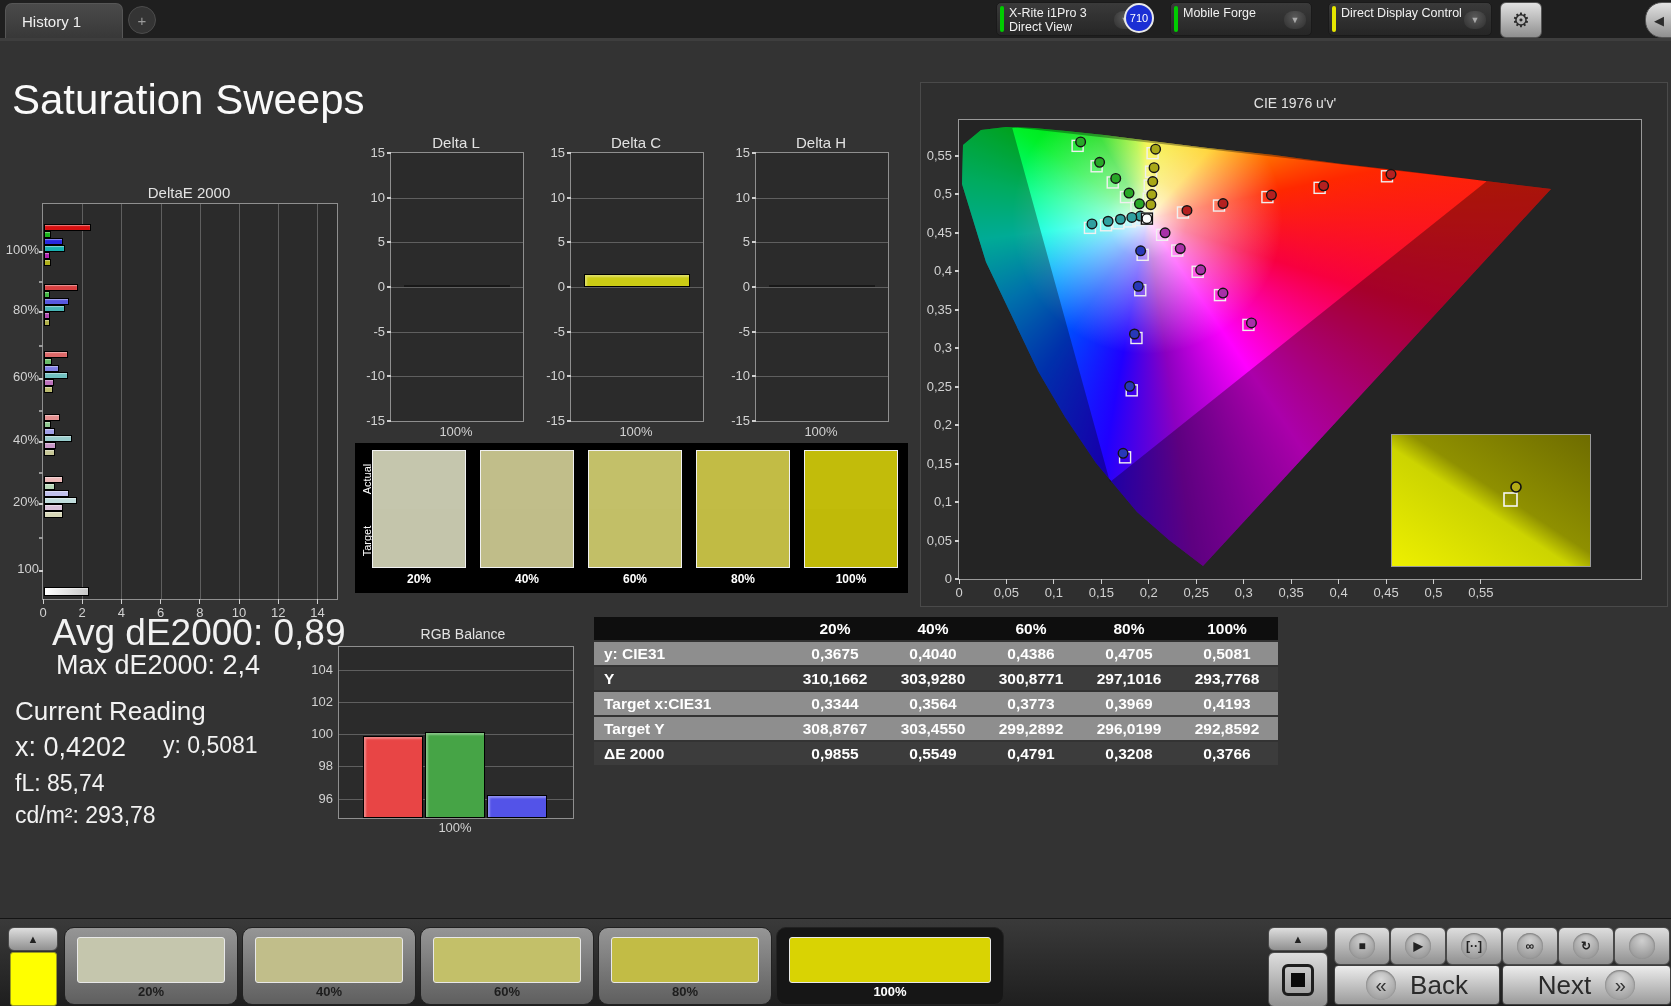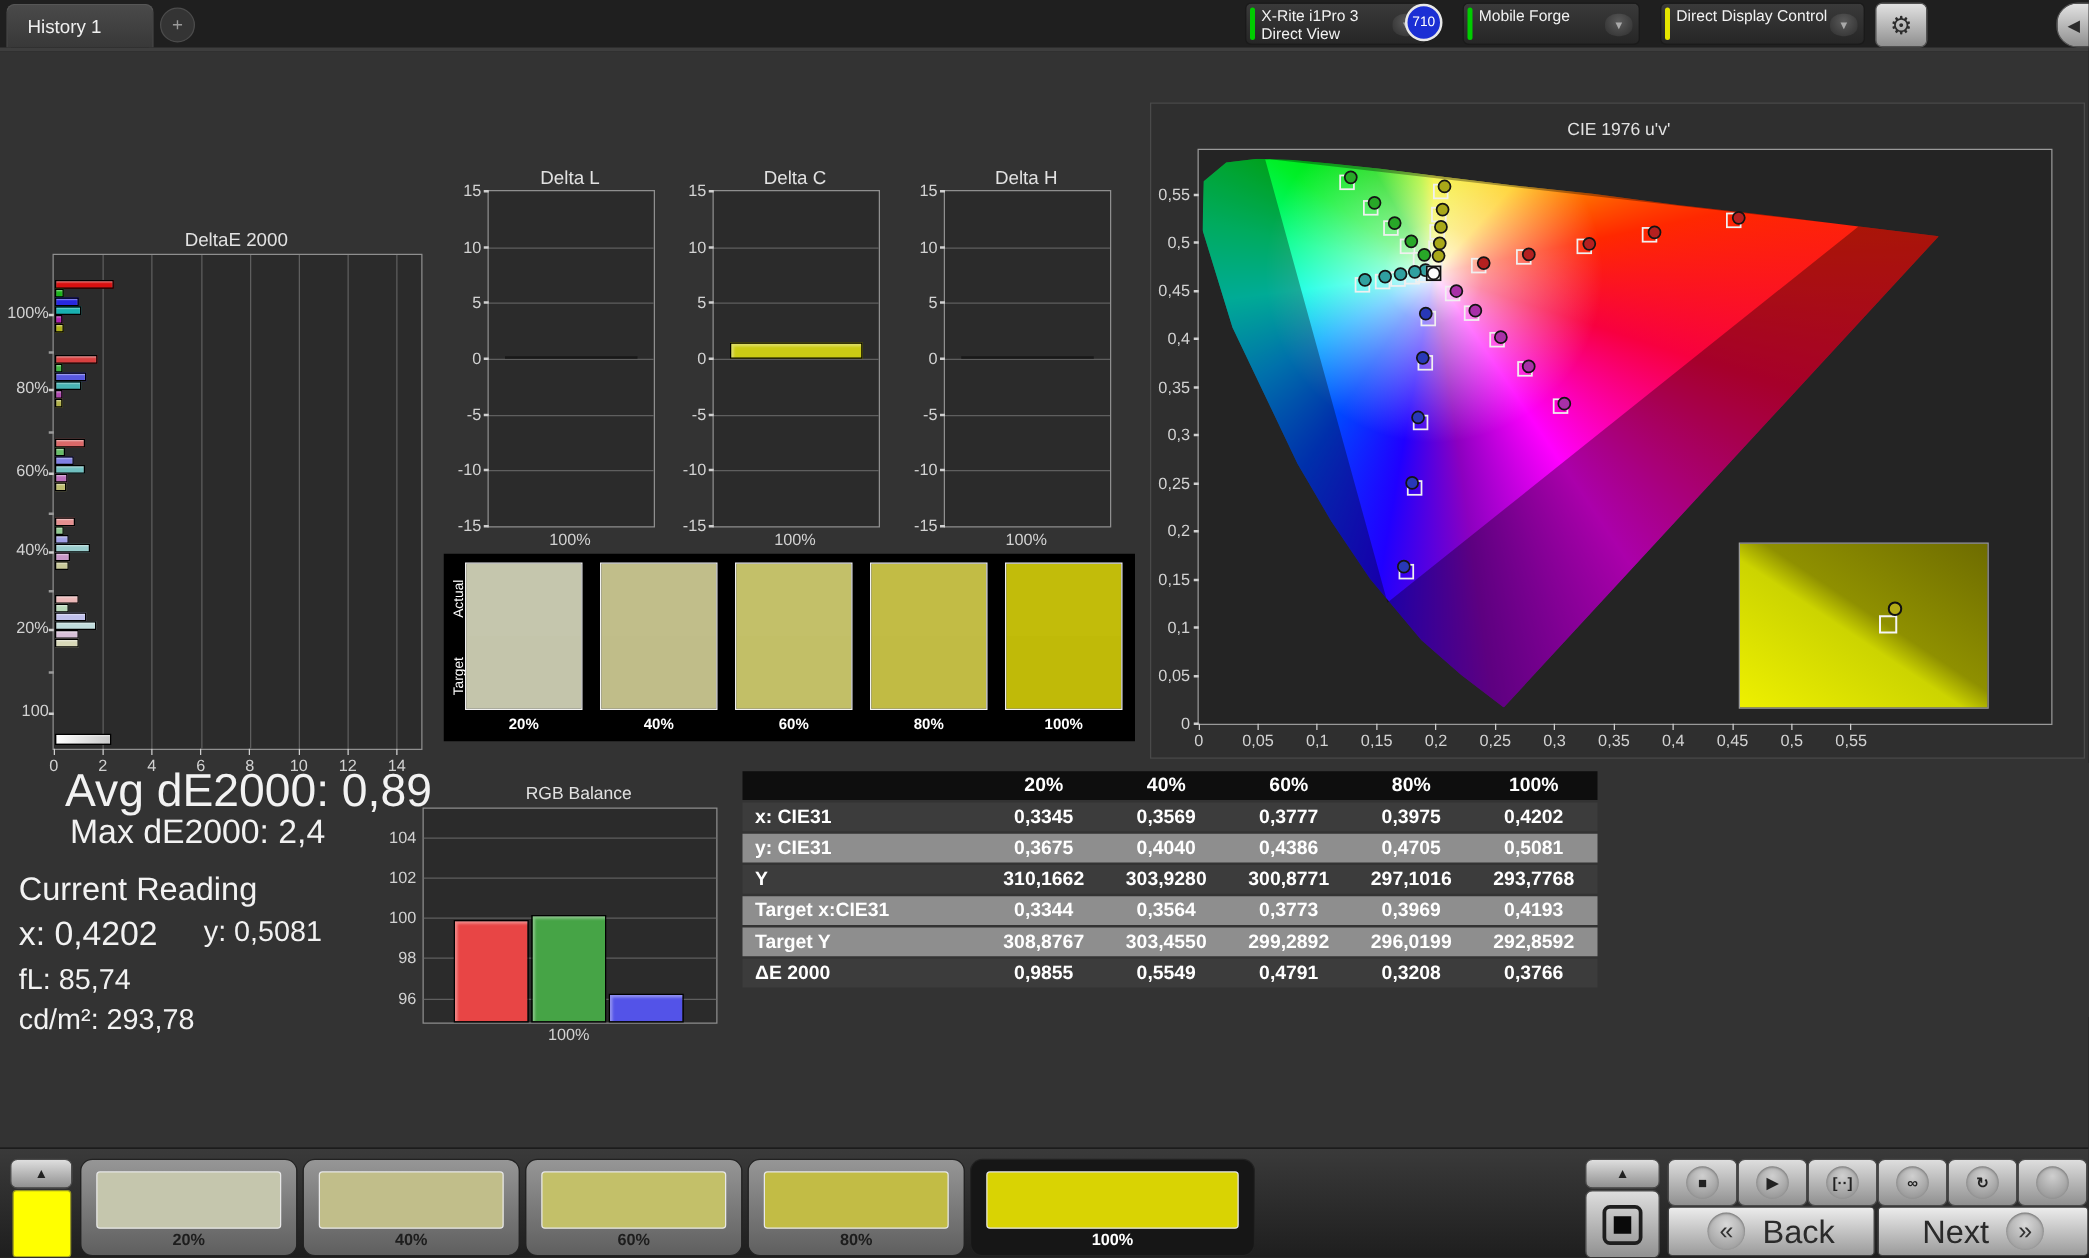--- a/index.html
+++ b/index.html
@@ -114,20 +114,21 @@
       <div class="chev">▼</div>
     </div>
     <div class="silverbtn abs" style="left:1500px;top:2px;width:40px;height:34px;font-size:20px;">
       <span>⚙</span>
     </div>
     <div class="silverbtn abs" style="left:1645px;top:2px;width:26px;height:34px;border-radius:17px 0 0 17px;font-size:13px;">
       <span>◀</span>
     </div>
   </div>
 
+  <div class="abs" style="left:12px;top:76px;font-size:42px;color:#fafafa;">Saturation Sweeps</div>
 
   <div class="charttitle" style="left:42px;top:184px;width:294px;">DeltaE 2000</div>
   <div class="plot" style="left:42px;top:203px;width:294px;height:395px;" id="deplot">
       <div class="tick" style="left: -12px; top: 401px; width: 24px; text-align: center;">0</div>
       <div style="position: absolute; left: -0.5px; top: 395px; width: 1px; height: 5px; background: rgb(207, 207, 207);"></div>
       <div class="gridv" style="left: 39.2px;"></div>
       <div class="tick" style="left: 27.2px; top: 401px; width: 24px; text-align: center;">2</div>
       <div style="position: absolute; left: 38.7px; top: 395px; width: 1px; height: 5px; background: rgb(207, 207, 207);"></div>
       <div class="gridv" style="left: 78.4px;"></div>
       <div class="tick" style="left: 66.4px; top: 401px; width: 24px; text-align: center;">4</div>
@@ -443,28 +444,20 @@
 
   <div id="datatable">
       <div class="trow thead" style="">
         <div class="c0" style=""></div>
         <div class="cv" style="">20%</div>
         <div class="cv" style="">40%</div>
         <div class="cv" style="">60%</div>
         <div class="cv" style="">80%</div>
         <div class="cv" style="">100%</div>
       </div>
-      <div class="trow rdark" style="">
-        <div class="c0" style="">x: CIE31</div>
-        <div class="cv" style="">0,3345</div>
-        <div class="cv" style="">0,3569</div>
-        <div class="cv" style="">0,3777</div>
-        <div class="cv" style="">0,3975</div>
-        <div class="cv" style="">0,4202</div>
-      </div>
       <div class="trow rlight" style="">
         <div class="c0" style="">y: CIE31</div>
         <div class="cv" style="">0,3675</div>
         <div class="cv" style="">0,4040</div>
         <div class="cv" style="">0,4386</div>
         <div class="cv" style="">0,4705</div>
         <div class="cv" style="">0,5081</div>
       </div>
       <div class="trow rdark" style="">
         <div class="c0" style="">Y</div>

